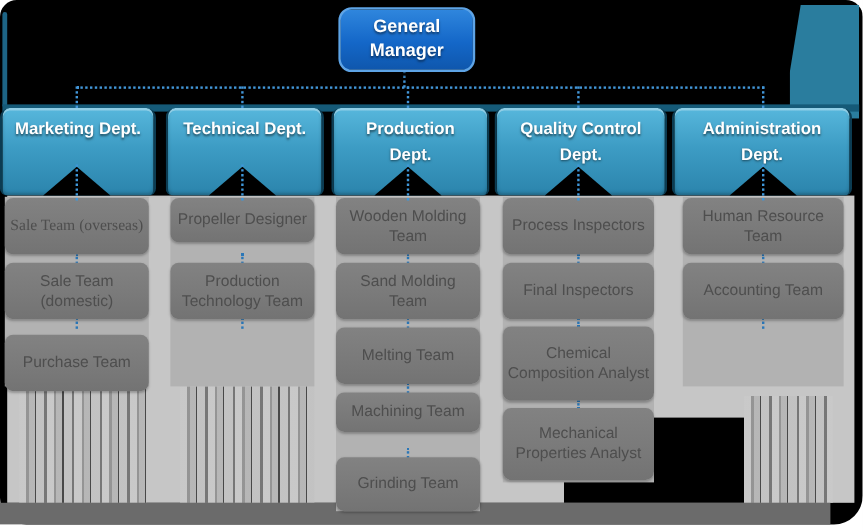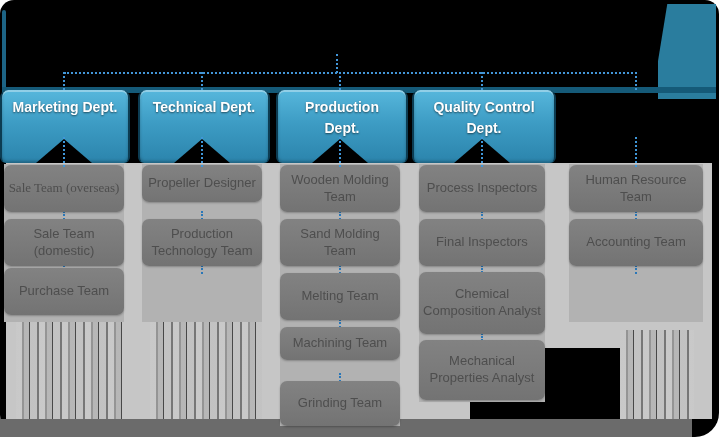--- a/index.html
+++ b/index.html
@@ -55,20 +55,23 @@
   <div class="stripes" style="left:620px;top:330px;width:74px;height:89px;"></div>
   <div class="bottom-bar"></div>
   <div class="dept-strip"></div>
 
   <div class="backdrop" style="left:4px;top:164px;width:120px;height:158px;"></div>
   <div class="backdrop" style="left:142px;top:164px;width:120px;height:158px;"></div>
   <div class="backdrop" style="left:280px;top:164px;width:120px;height:262px;"></div>
   <div class="backdrop" style="left:419px;top:164px;width:126px;height:238px;"></div>
   <div class="backdrop" style="left:569px;top:164px;width:134px;height:158px;"></div>
 
+  <div class="gm">
+    <span>General Manager</span>
+  </div>
 
   <div class="dotted-v" style="left:336px;top:54px;height:19px;"></div>
   <div class="dotted-h" style="left:64px;top:72px;width:573px;"></div>
   <div class="dotted-v" style="left:63px;top:72px;height:18px;"></div>
   <div class="dotted-v" style="left:201px;top:72px;height:18px;"></div>
   <div class="dotted-v" style="left:339px;top:72px;height:18px;"></div>
   <div class="dotted-v" style="left:481px;top:72px;height:18px;"></div>
   <div class="dotted-v" style="left:635px;top:72px;height:18px;"></div>
 
   <div class="dept" style="left:0px;width:126px;">
@@ -76,41 +79,44 @@
   </div>
   <div class="dept" style="left:138px;width:128px;">
     <span class="lbl">Technical Dept.</span>
   </div>
   <div class="dept" style="left:276px;width:128px;">
     <span class="lbl">Production Dept.</span>
   </div>
   <div class="dept" style="left:412px;width:140px;">
     <span class="lbl">Quality Control Dept.</span>
   </div>
+  <div class="dept" style="left:560px;width:146px;">
+    <span class="lbl">Administration Dept.</span>
+  </div>
 
   <div class="arrow" style="left:36px;top:139px;"></div>
   <div class="arrow-line" style="left:63px;top:137px;height:30px;"></div>
   <div class="arrow" style="left:174px;top:139px;"></div>
   <div class="arrow-line" style="left:201px;top:137px;height:30px;"></div>
   <div class="arrow" style="left:312px;top:139px;"></div>
   <div class="arrow-line" style="left:339px;top:137px;height:30px;"></div>
   <div class="arrow" style="left:454px;top:139px;"></div>
   <div class="arrow-line" style="left:481px;top:137px;height:30px;"></div>
   <div class="arrow" style="left:608px;top:139px;"></div>
   <div class="arrow-line" style="left:635px;top:137px;height:30px;"></div>
 
   <div class="team" style="left:4px;top:165px;width:120px;height:47px;font-family:Liberation Serif, serif;">
     <span>Sale Team (overseas)</span>
   </div>
   <div class="conn-v" style="left:63px;top:211px;height:9px;"></div>
   <div class="team" style="left:4px;top:219px;width:120px;height:47px;">
     <span>Sale Team (domestic)</span>
   </div>
   <div class="conn-v" style="left:63px;top:265px;height:9px;"></div>
-  <div class="team" style="left:4px;top:268px;width:120px;height:47px;">
+  <div class="team" style="left:4px;top:279px;width:120px;height:47px;">
     <span>Purchase Team</span>
   </div>
 
   <div class="team" style="left:142px;top:165px;width:120px;height:37px;">
     <span>Propeller Designer</span>
   </div>
   <div class="conn-v" style="left:201px;top:211px;height:9px;"></div>
   <div class="team" style="left:142px;top:219px;width:120px;height:47px;">
     <span>Production Technology Team</span>
   </div>

